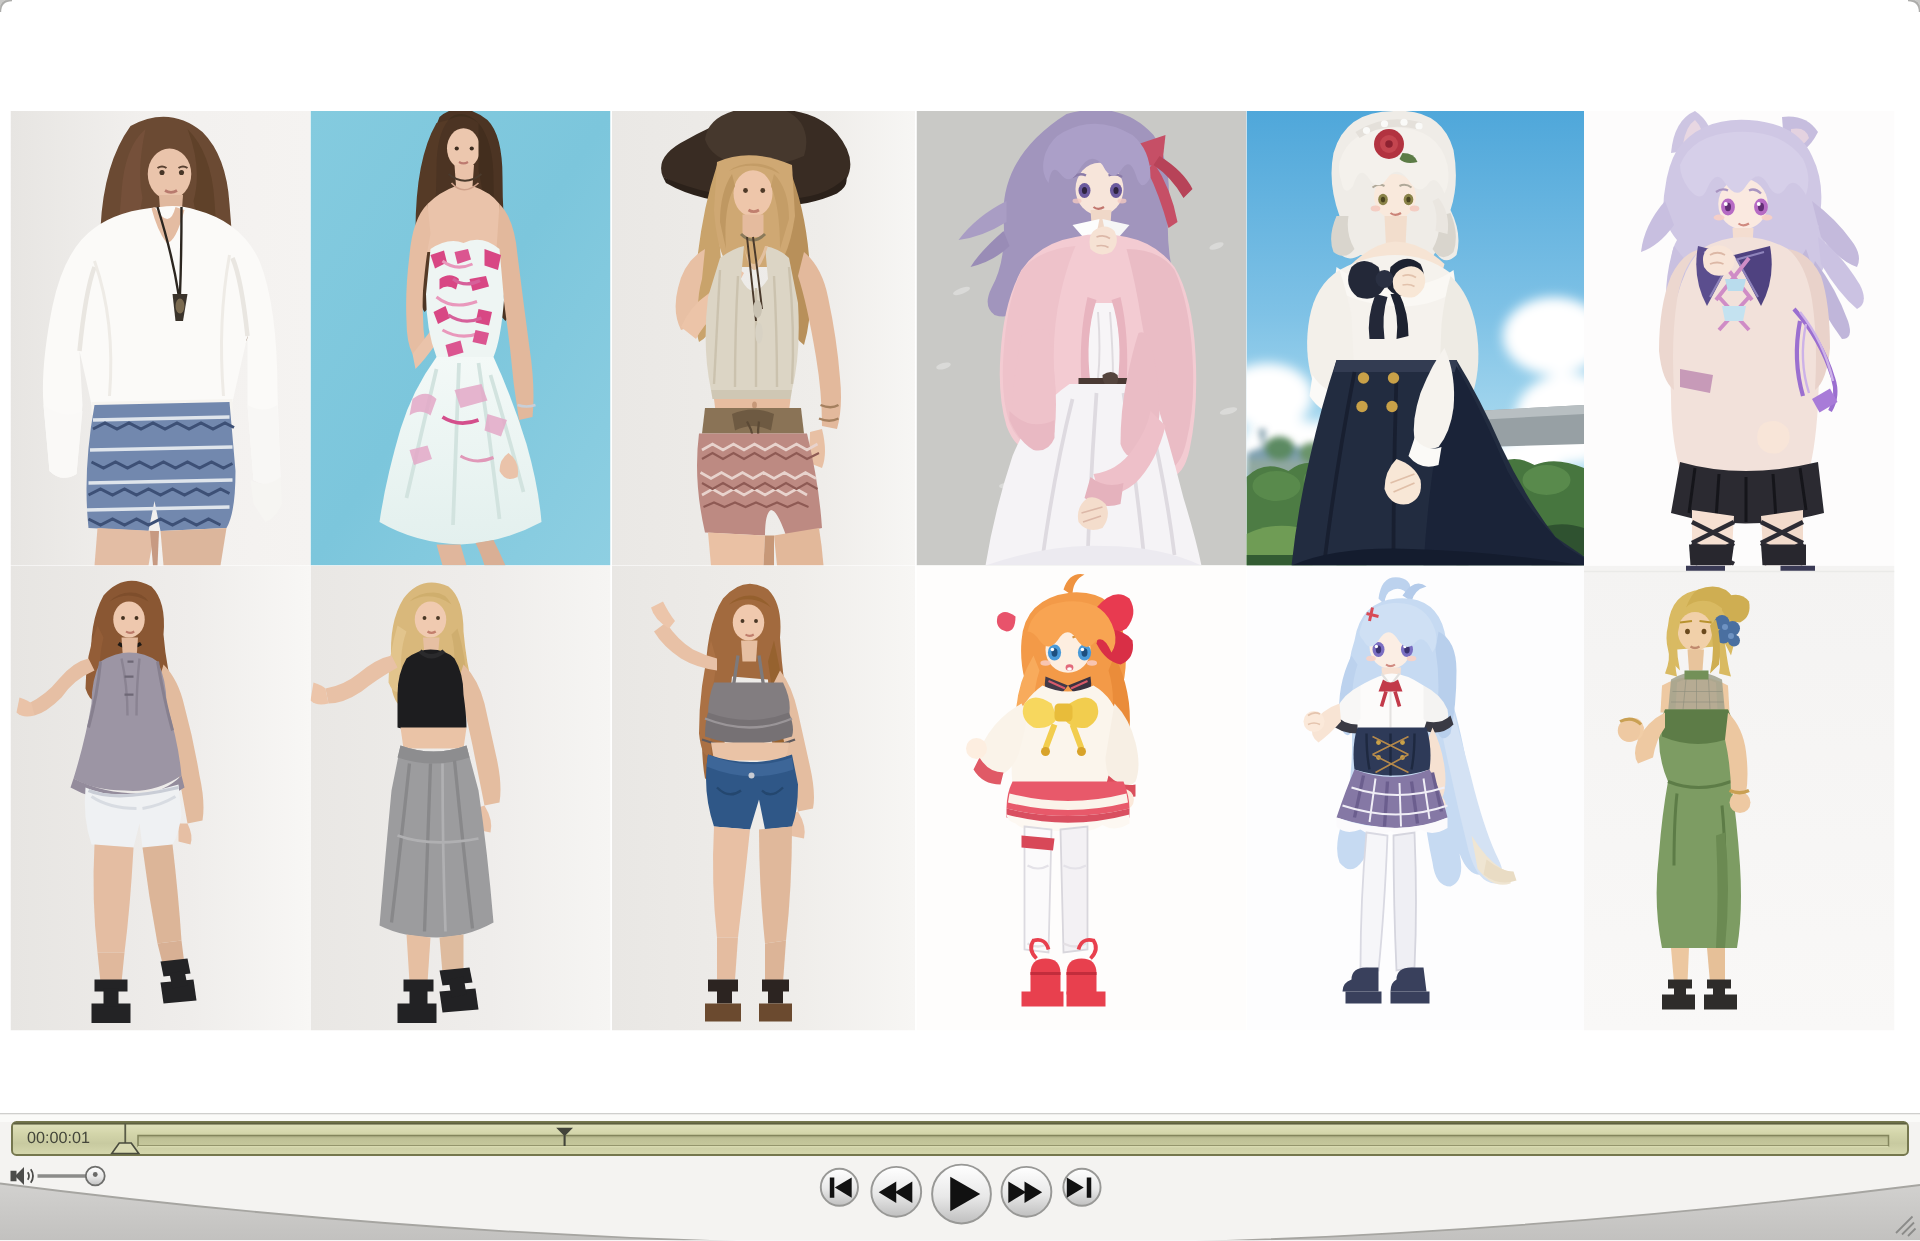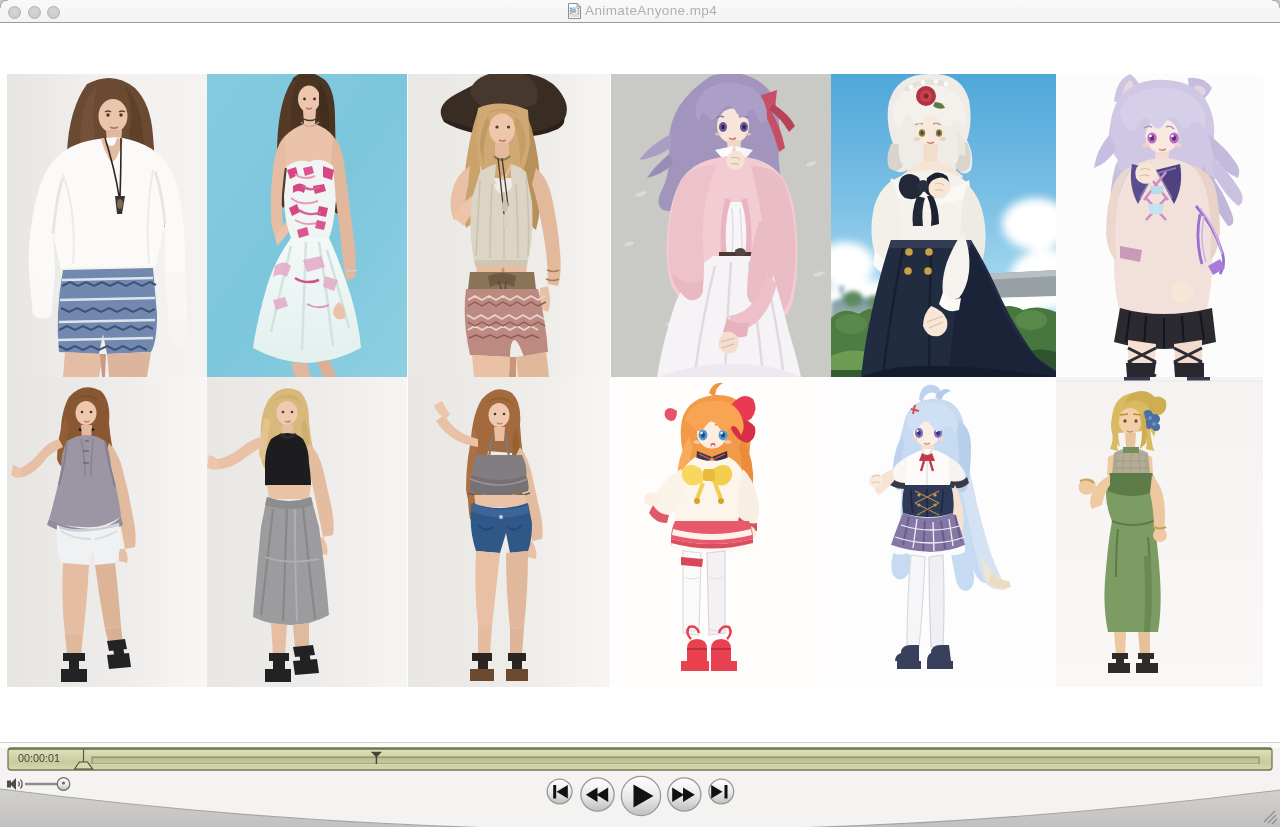--- a/index.html
+++ b/index.html
@@ -17,40 +17,20 @@
 <div id="win">
 
   <svg style="position:absolute;left:0;top:0;z-index:5" width="12" height="12">
       <path d="M0,8 Q0,0 8,0" fill="none" stroke="#adadab" stroke-width="1.6"></path>
       <path d="M0,0 L6,0 Q0,0 0,6 Z" fill="#c8c8c6"></path>
     </svg>
   <svg style="position:absolute;right:0;top:0;z-index:5" width="12" height="12">
       <path d="M4,0 Q12,0 12,8" fill="none" stroke="#adadab" stroke-width="1.6"></path>
       <path d="M12,0 L6,0 Q12,0 12,6 Z" fill="#c8c8c6"></path>
     </svg>
-  <div id="titlebar">
-    <div class="tl" style="left:8px"></div>
-    <div class="tl" style="left:28px"></div>
-    <div class="tl" style="left:47px"></div>
-    <div id="title">AnimateAnyone.mp4</div>
-    <svg id="titleicon" width="13" height="16" viewBox="0 0 13 16">
-      <path d="M0.5,0.5 L9,0.5 L12.5,4 L12.5,15.5 L0.5,15.5 Z" fill="#fdfdfd" stroke="#8f8f8f" stroke-width="1"></path>
-      <path d="M9,0.5 L9,4 L12.5,4 Z" fill="#e8e8e8" stroke="#8f8f8f" stroke-width="0.8"></path>
-      <rect x="2" y="4.5" width="9" height="9" fill="#f3efe8" stroke="#bbb" stroke-width="0.5"></rect>
-      <rect x="3.2" y="5.5" width="4.5" height="4.2" fill="#7aa9d2"></rect>
-      <rect x="4.2" y="6.3" width="2.2" height="2.2" fill="#a8cbe8"></rect>
-      <rect x="2.2" y="5" width="1.2" height="1.2" fill="#777"></rect>
-      <rect x="2.2" y="7.5" width="1.2" height="1.2" fill="#777"></rect>
-      <rect x="2.2" y="10" width="1.2" height="1.2" fill="#777"></rect>
-      <rect x="9.6" y="5" width="1.2" height="1.2" fill="#777"></rect>
-      <rect x="9.6" y="7.5" width="1.2" height="1.2" fill="#777"></rect>
-      <rect x="9.6" y="10" width="1.2" height="1.2" fill="#777"></rect>
-      <rect x="4" y="10.8" width="5.5" height="2.4" fill="#e3d7c6"></rect>
-    </svg>
-  </div>
 
   <svg class="cell" style="left:7px;top:74px" width="200" height="303" viewBox="0 0 200 303">
     <defs>
       <linearGradient id="p1bg" x1="0" y1="0" x2="1" y2="0">
         <stop offset="0" stop-color="#e7e5e2"></stop>
           <stop offset="0.45" stop-color="#f2f0ee"></stop>
           <stop offset="1" stop-color="#f5f3f1"></stop>
       </linearGradient>
     </defs>
     <rect width="200" height="303" fill="url(#p1bg)"></rect>

